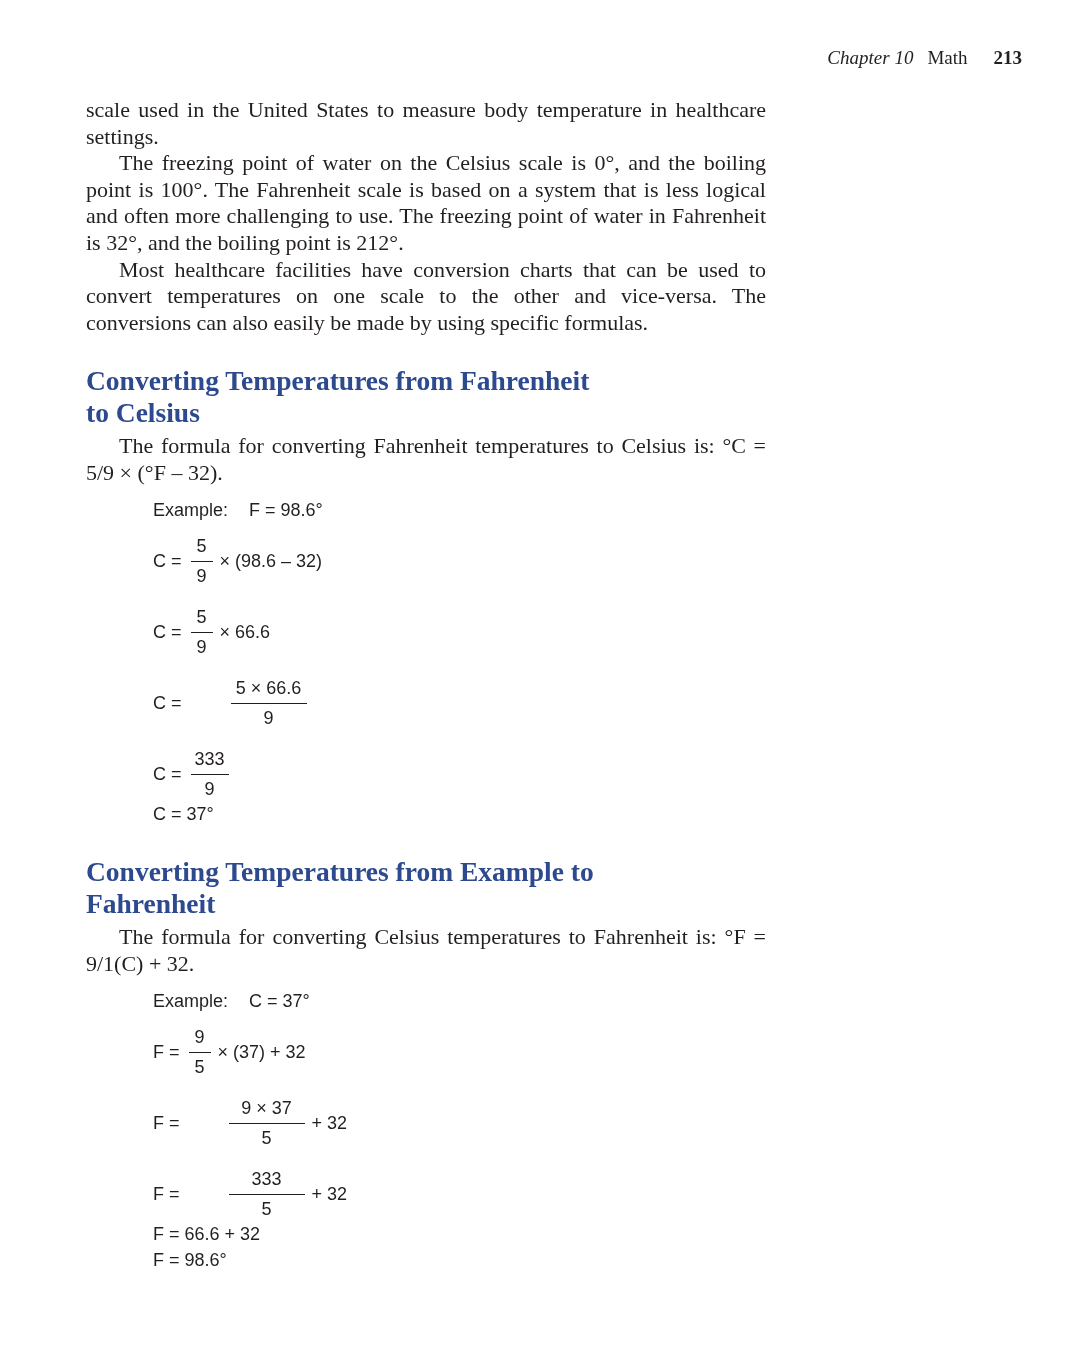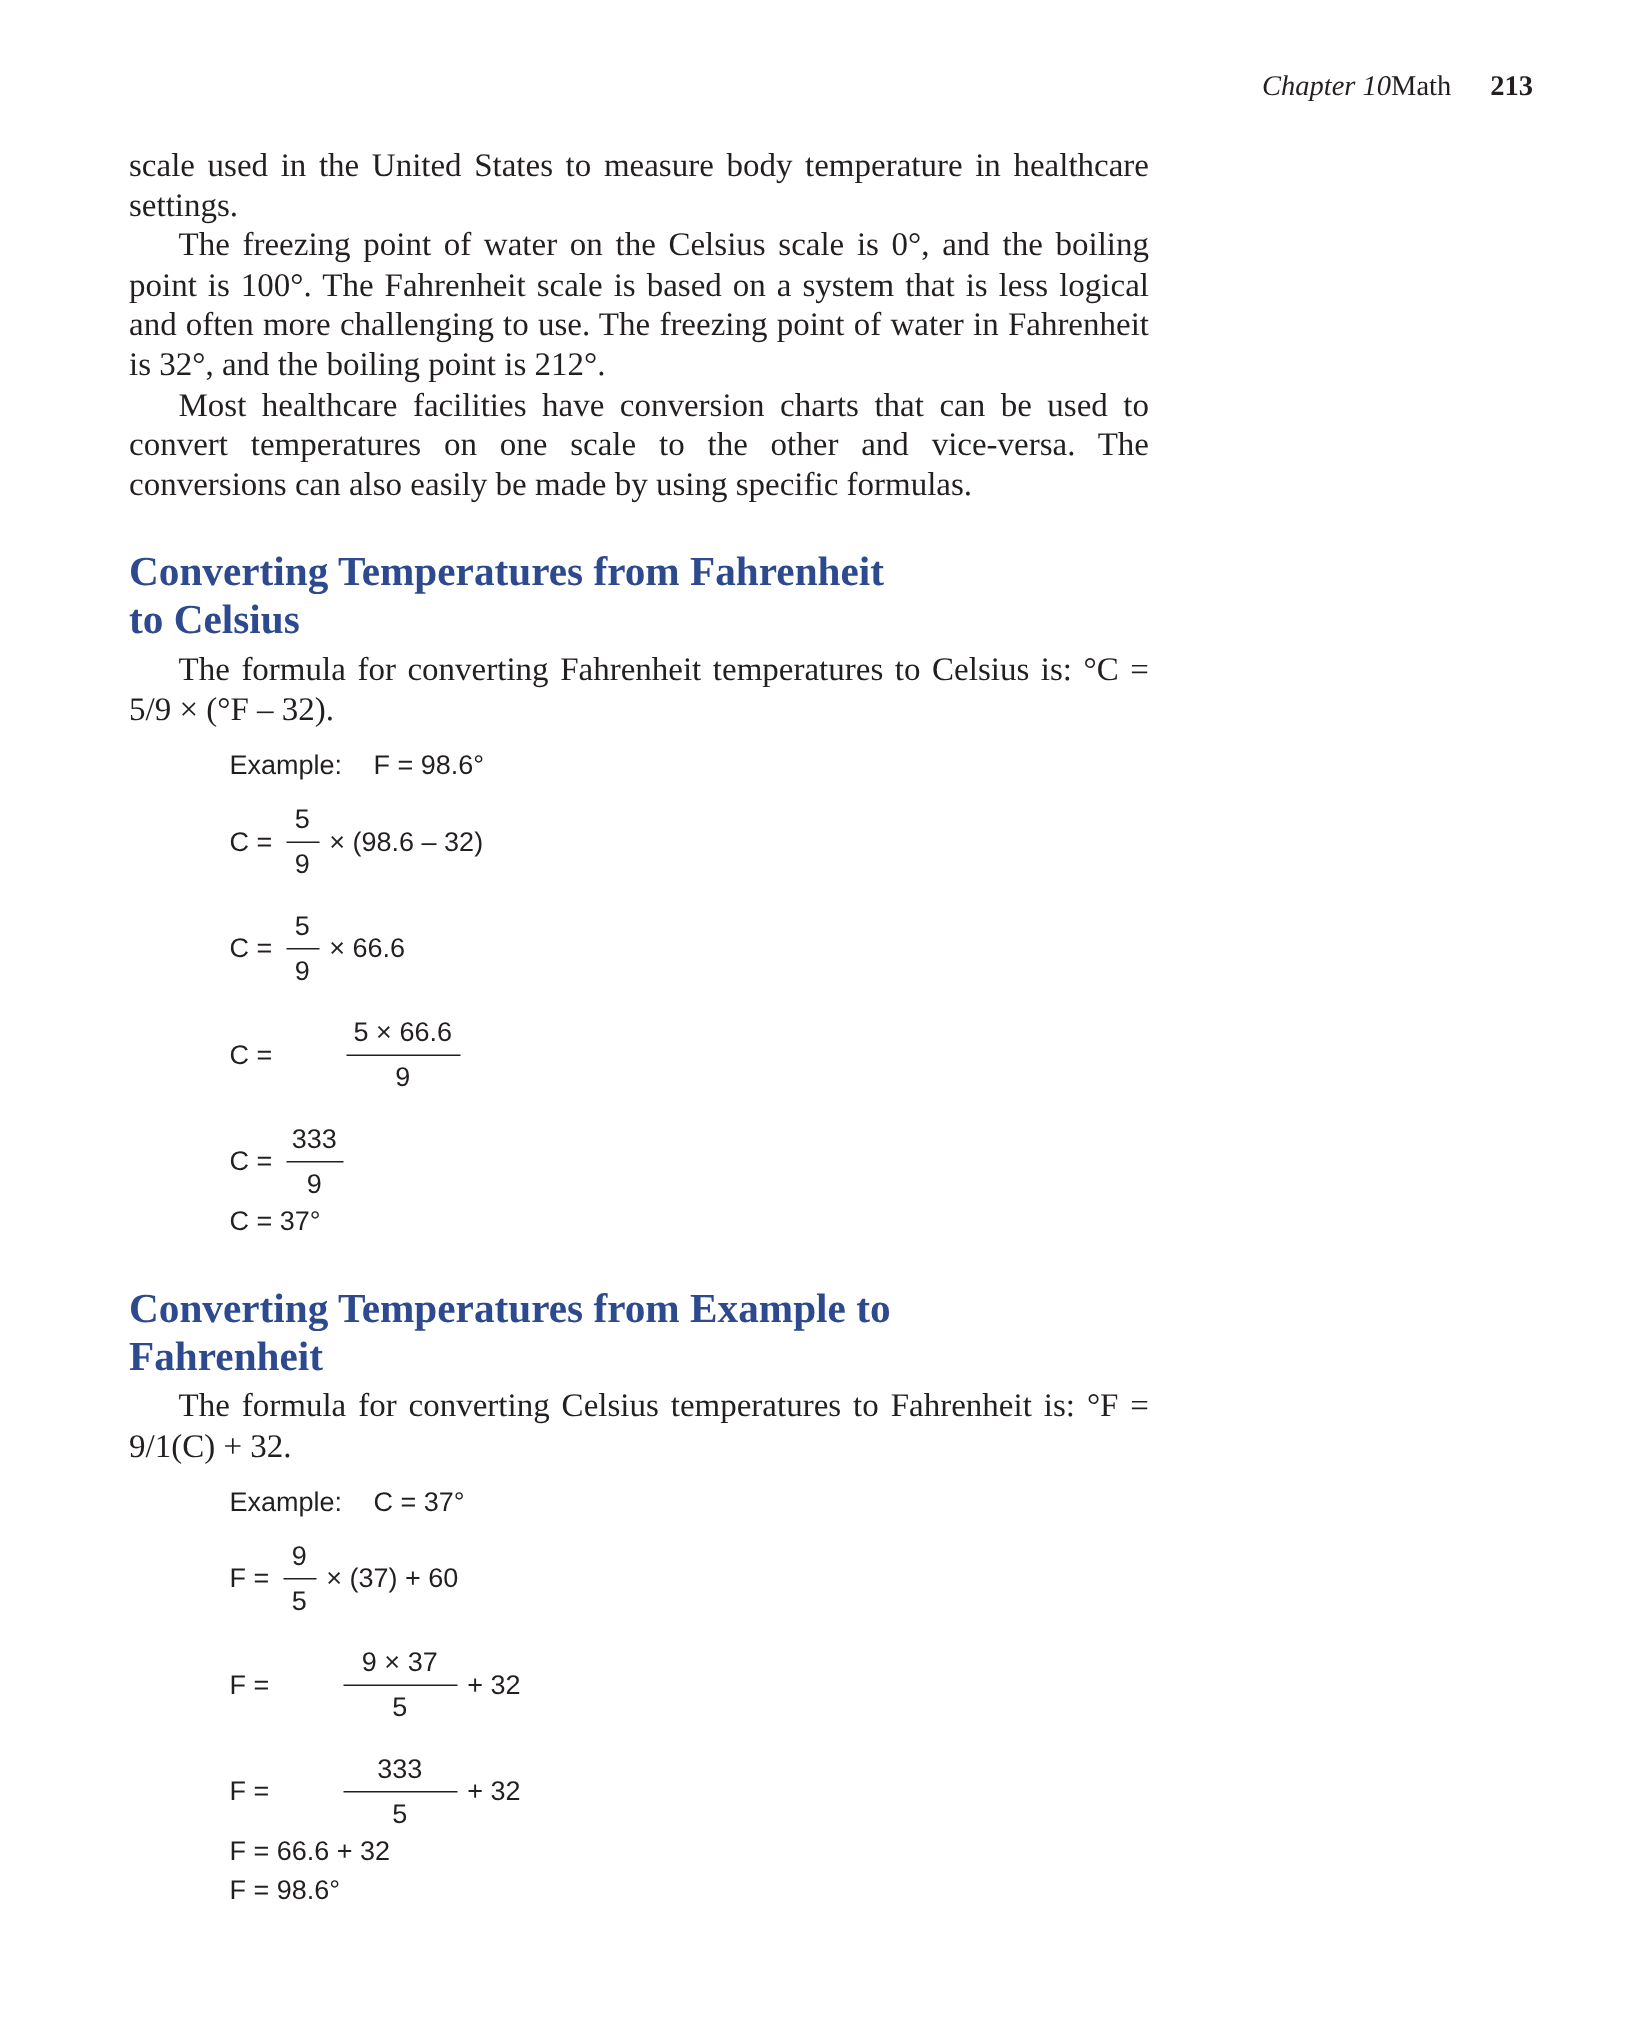--- a/index.html
+++ b/index.html
@@ -2,21 +2,21 @@
 <html><head>
   <meta charset="utf-8">
   <style>
     html, body { margin: 0; padding: 0; background: #ffffff; }
     body { width: 1088px; height: 1361px; position: relative; overflow: hidden; color: #231f20; }
     .serif { font-family: "Liberation Serif", "DejaVu Serif", serif; }
     .sans { font-family: "Liberation Sans", "DejaVu Sans", sans-serif; }
 
     .running-head { position: absolute; top: 47px; right: 66px; font-size: 19px; white-space: nowrap; }
     .running-head .chap { font-style: italic; }
-    .running-head .sec { }
+    .running-head .sec { margin-left: 14px; }
     .running-head .pg { font-weight: bold; margin-left: 26px; }
 
     .col { position: absolute; left: 86px; width: 680px; }
     p.body { margin: 0; font-size: 22px; line-height: 26.6px; text-align: justify; }
     p.indent { text-indent: 33px; }
     p + p { margin-top: 4px; }
 
     h2.head { margin: 0; font-family: "Liberation Serif", "DejaVu Serif", serif; font-weight: bold; color: #2e4a8f; font-size: 27.5px; line-height: 32px; }
 
     .ex { position: absolute; left: 153px; font-size: 18px; color: #231f20; }
@@ -117,21 +117,21 @@
     <span class="ex-label">Example:</span><span>C = 37°</span>
   </div>
 
   <div class="eqn" style="top: 32px;">
     <span class="lhs">F =</span>
     <span class="frac small">
       <span class="num">9</span>
       <span class="bar"></span>
       <span class="den">5</span>
     </span>
-    <span class="rhs">× (37) + 60</span>
+    <span class="rhs">× (37) + 32</span>
   </div>
 
   <div class="eqn" style="top: 103px;">
     <span class="lhs">F =</span>
     <span class="frac wide">
       <span class="num">9 × 37</span>
       <span class="bar"></span>
       <span class="den">5</span>
     </span>
     <span class="rhs">+ 32</span>

